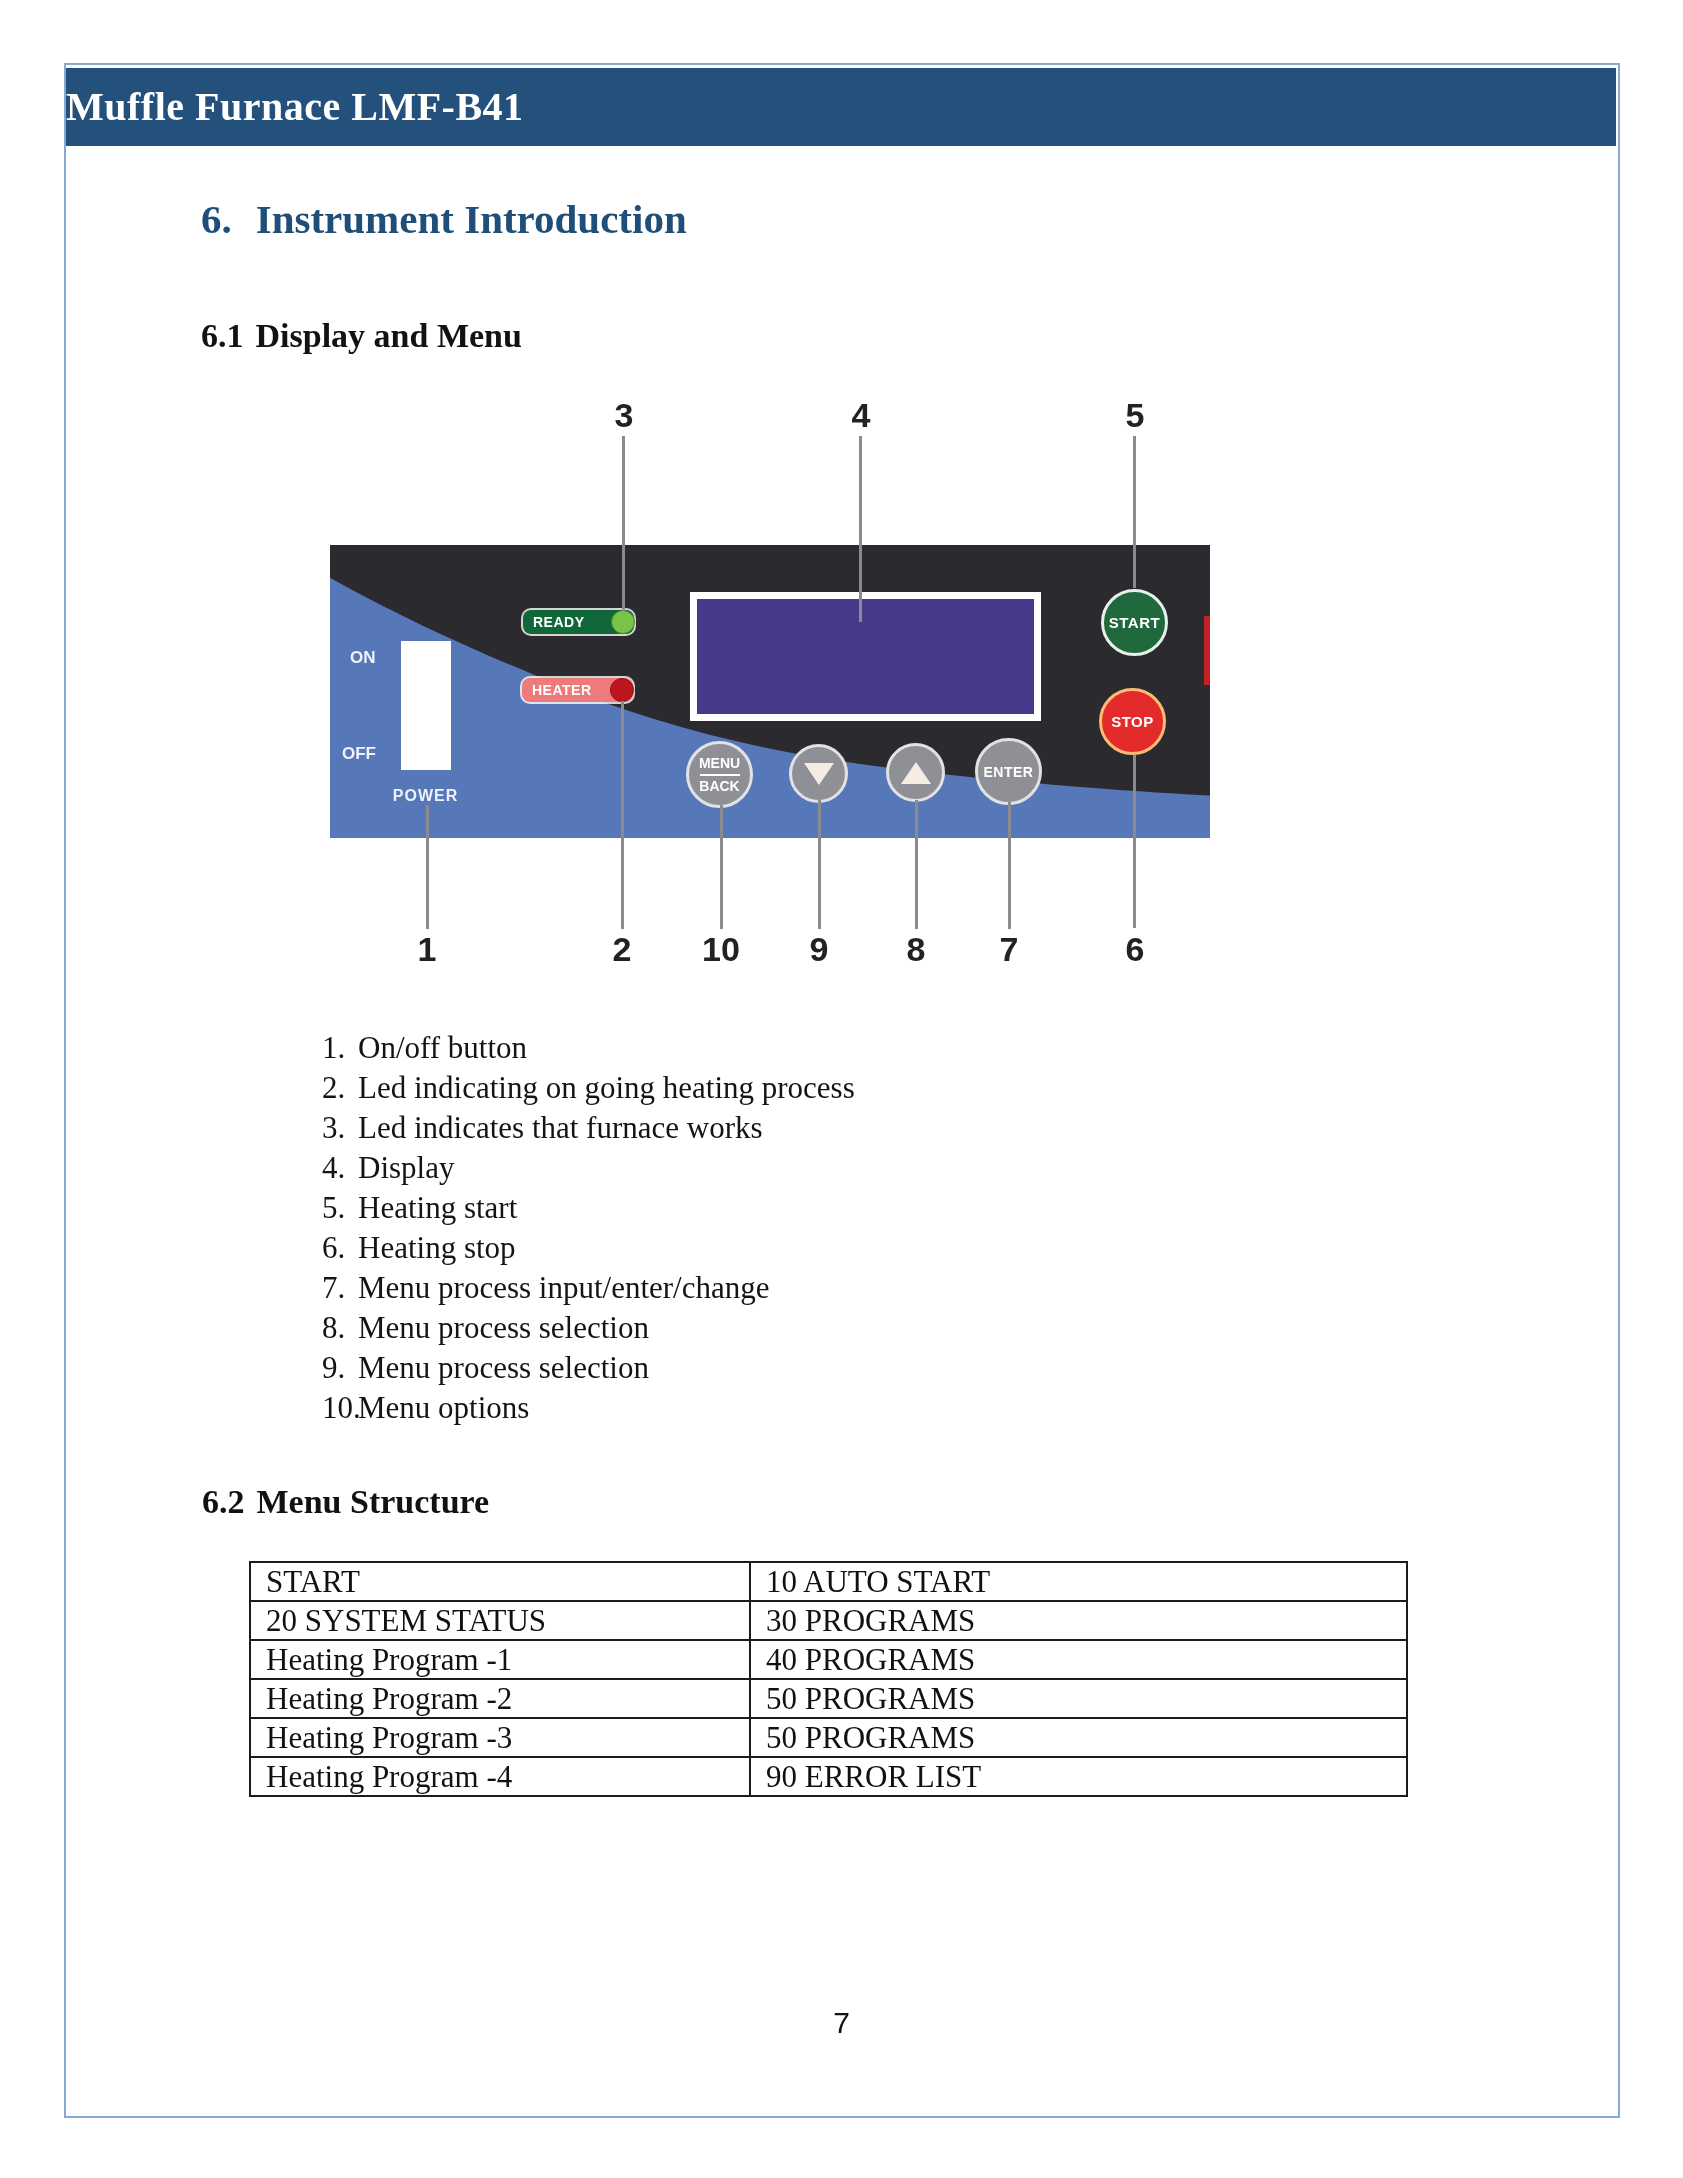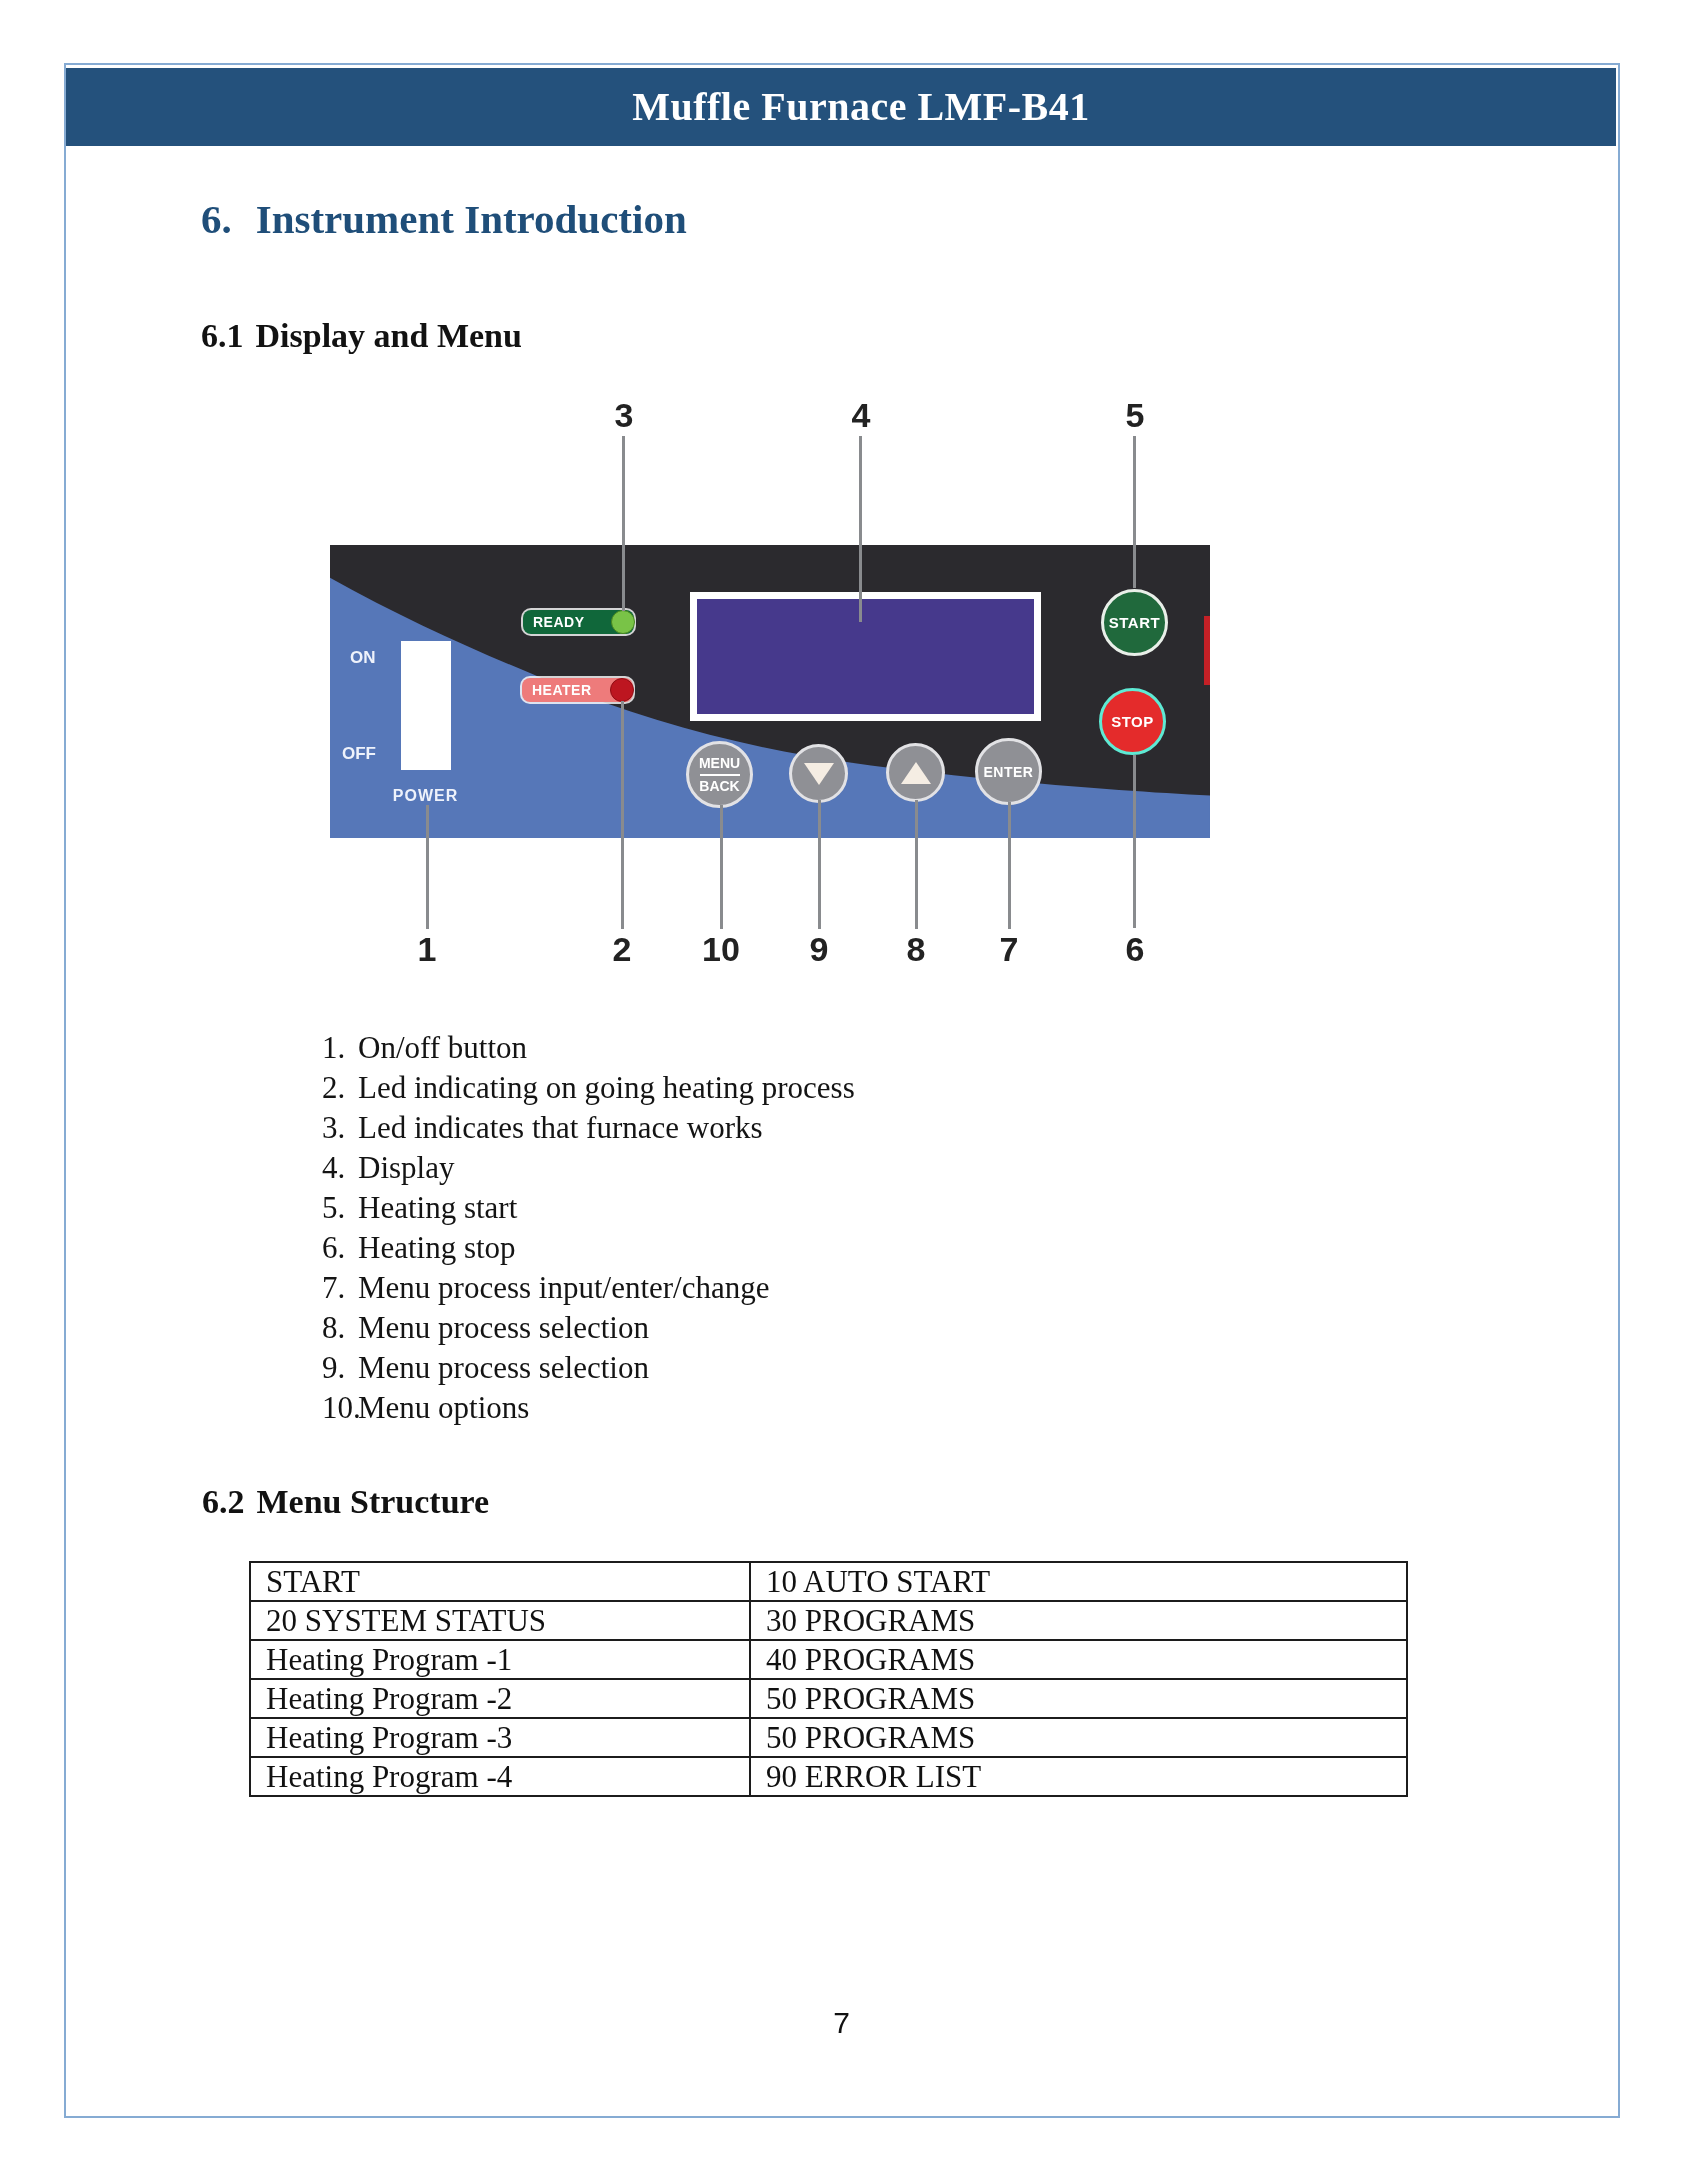--- a/index.html
+++ b/index.html
@@ -1,22 +1,22 @@
 <!DOCTYPE html>
 <html><head>
 <meta charset="utf-8">
 <style>
   html,body{margin:0;padding:0;background:#e8e8e8;}
   .page{position:relative;width:1683px;height:2178px;background:#ffffff;margin:0 auto;
         font-family:"Liberation Serif","DejaVu Serif",serif;overflow:hidden;}
   .page-border{position:absolute;left:64px;top:63px;width:1552px;height:2051px;
         border:2px solid #86ABD3;}
   .header-bar{position:absolute;left:66px;top:68px;width:1550px;height:78px;background:#24517C;}
-  .header-bar .title{width:100%;text-align:center;line-height:78px;color:#ffffff;
-        font-size:40px;font-weight:bold;letter-spacing:0.5px;margin-left:20px;}
+  .header-bar .title{width:100%;line-height:78px;color:#ffffff;
+        font-size:40px;font-weight:bold;letter-spacing:0.5px;}
   .h-intro{position:absolute;left:201px;top:195px;color:#1F4E79;font-weight:bold;font-size:41px;}
   .h-intro .num{margin-right:24px;}
   .h-sub{position:absolute;color:#121212;font-weight:bold;font-size:34px;}
   .h-sub .num{margin-right:12px;}
   .h-61{left:201px;top:317px;}
   .h-62{left:202px;top:1483px;}
 
   
   .panel{position:absolute;left:330px;top:545px;width:880px;height:293px;
          background:#2B2A2E;overflow:hidden;}
@@ -35,21 +35,21 @@
   .heater-pill{left:192px;top:133px;background:#EE7B7B;}
   .heater-pill .led{background:#BD1620;border:1px solid #8f0d14;box-sizing:border-box;}
   .display{position:absolute;left:360px;top:47px;width:351px;height:129px;background:#ffffff;}
   .display .screen{position:absolute;left:7px;top:7px;right:7px;bottom:7px;background:#46398C;}
   .cbtn{position:absolute;border-radius:50%;display:flex;align-items:center;justify-content:center;
         flex-direction:column;color:#ffffff;font-family:"Liberation Sans","DejaVu Sans",sans-serif;
         font-weight:bold;box-sizing:content-box;}
   .btn-start{left:771px;top:44px;width:61px;height:61px;background:#20693C;
         border:3px solid #E9EFE9;font-size:15px;letter-spacing:0.5px;}
   .btn-stop{left:769px;top:143px;width:61px;height:61px;background:#E42B2B;
-        border:3px solid #5eead4;font-size:15px;letter-spacing:0.5px;}
+        border:3px solid #fdba74;font-size:15px;letter-spacing:0.5px;}
   .btn-gray{background:#8F9095;border:3px solid #E2E2E5;}
   .btn-menu{left:356px;top:196px;width:61px;height:61px;font-size:14px;line-height:1.15;}
   .btn-menu .divline{width:40px;height:2px;background:#ffffff;margin:2px 0;}
   .btn-enter{left:645px;top:193px;width:61px;height:61px;font-size:14px;letter-spacing:0.5px;}
   .btn-down{left:459px;top:199px;width:53px;height:53px;}
   .btn-up{left:556px;top:198px;width:53px;height:53px;}
   .tri-down{width:0;height:0;border-left:15px solid transparent;border-right:15px solid transparent;
         border-top:22px solid #F5EDE3;}
   .tri-up{width:0;height:0;border-left:15px solid transparent;border-right:15px solid transparent;
         border-bottom:22px solid #F5EDE3;}

